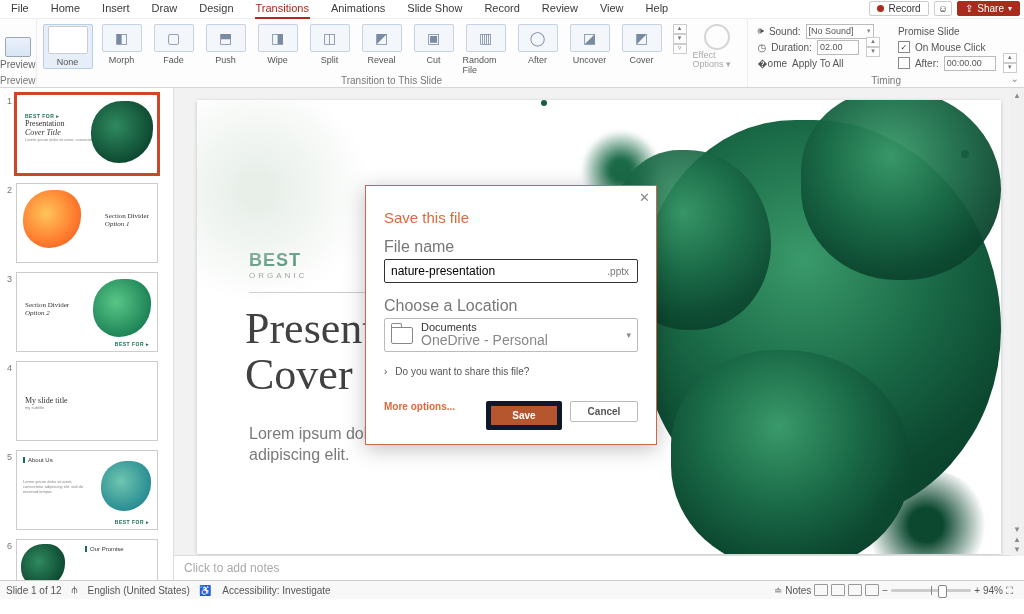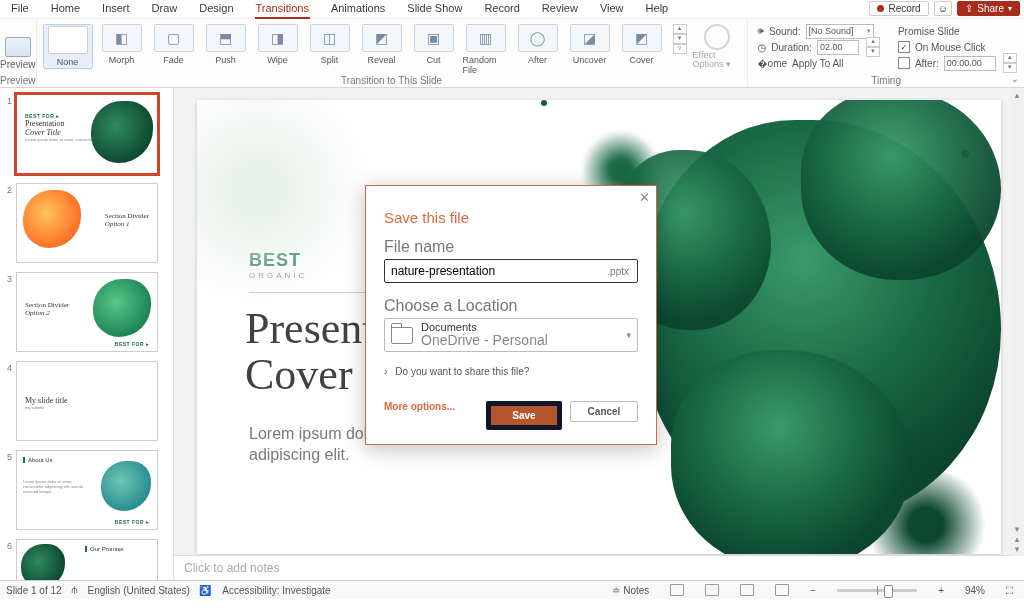--- a/index.html
+++ b/index.html
@@ -74,21 +74,21 @@
   .slide .title .ital{font-style:italic;}
   .slide .subtitle{position:absolute;left:52px;top:324px;font-size:16px;color:#7a7a7a;width:360px;line-height:1.3;}
   .big-splash{position:absolute;right:-30px;top:-10px;width:430px;height:500px;}
   .leafy{position:absolute;border-radius:45% 55% 50% 50%;background:radial-gradient(circle at 45% 35%, #3a9a6a 0%, #1a6a47 40%, #0c4830 70%, #083523 100%);}
   .notes-bar{height:24px;border-top:1px solid #ddd;background:#fff;display:flex;align-items:center;padding:0 10px;color:#aaa;font-size:12px;}
   .vscroll{position:absolute;right:0;top:0;bottom:24px;width:14px;background:#f0f0f0;display:flex;flex-direction:column;align-items:center;justify-content:space-between;padding:2px 0;}
   .vscroll .arrow{font-size:9px;color:#888;}
   .vscroll .track{flex:1;width:14px;position:relative;}
   
   .statusbar{height:18px;border-top:1px solid #ccc;background:#f8f8f8;display:flex;align-items:center;font-size:10px;color:#555;padding:0 6px;gap:10px;}
-  .statusbar .right{margin-left:auto;display:flex;align-items:center;gap:21px;}
+  .statusbar .right{margin-left:auto;display:flex;align-items:center;gap:3px;}
   .view-ico{width:12px;height:10px;border:1px solid #999;border-radius:1px;}
   .zoom-track{width:80px;height:3px;background:#ccc;position:relative;border-radius:2px;}
   .zoom-track::after{content:"";position:absolute;left:50%;top:-3px;width:1px;height:9px;background:#888;}
   .zoom-handle{position:absolute;left:58%;top:-4px;width:7px;height:11px;background:#fff;border:1px solid #888;border-radius:2px;}
   
   .overlay{position:absolute;left:0;top:0;right:0;bottom:0;pointer-events:none;}
   .dialog{position:absolute;left:365px;top:185px;width:290px;background:#fff;border:1px solid #c9674a;box-shadow:0 4px 20px rgba(0,0,0,0.25);font-size:11px;color:#444;}
   .dialog .titlebar{display:flex;justify-content:flex-end;padding:4px 6px 0 0;}
   .dialog .close{font-size:13px;color:#888;}
   .dialog .body{padding:4px 18px 14px 18px;}

